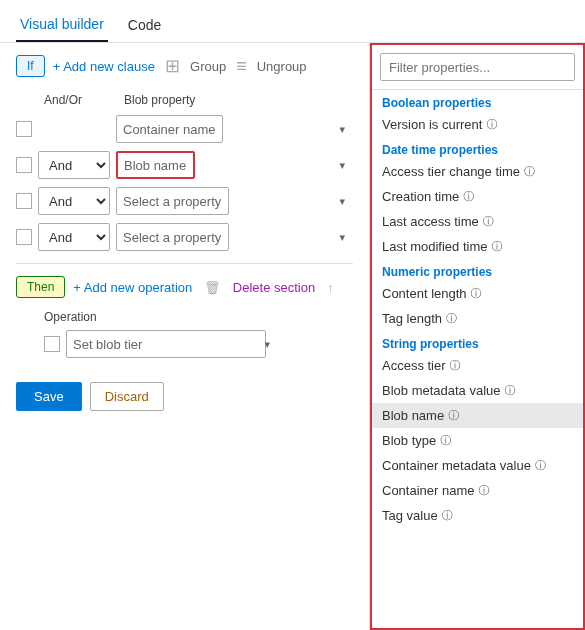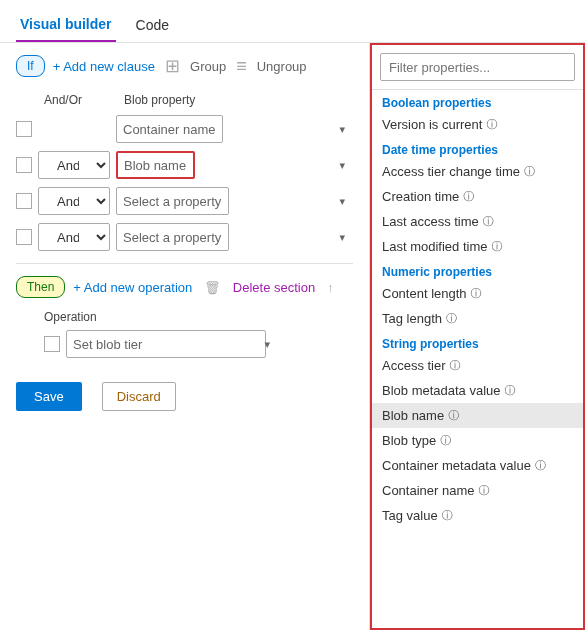--- a/index.html
+++ b/index.html
@@ -3,47 +3,47 @@
   <meta charset="utf-8">
   <style>
     * { box-sizing: border-box; margin: 0; padding: 0; font-family: 'Segoe UI', Arial, sans-serif; font-size: 13px; }
     body { width: 585px; height: 630px; background: #fff; overflow: hidden; position: relative; }
 
     .main-container { width: 585px; height: 630px; display: flex; flex-direction: column; }
 
     
     .tabs { display: flex; align-items: center; padding: 8px 16px 0; border-bottom: 1px solid #e0e0e0; }
     .tab { padding: 8px 4px; margin-right: 16px; cursor: pointer; color: #333; font-size: 14px; }
-    .tab.active { color: #0078d4; border-bottom: 2px solid #a21caf; font-weight: 700; }
+    .tab.active { color: #0078d4; border-bottom: 2px solid #0f172a; font-weight: 400; }
     .tab:not(.active) { color: #333; }
 
     
     .content-area { display: flex; flex: 1; overflow: hidden; }
 
     
     .left-panel { width: 370px; flex-shrink: 0; padding: 12px 16px; overflow-y: auto; border-right: 1px solid #e0e0e0; }
 
     
     .section-header { display: flex; align-items: center; gap: 8px; margin-bottom: 12px; }
-    .badge { padding: 3px 10px; border-radius: 9px; font-size: 12px; font-weight: 500; }
+    .badge { padding: 3px 10px; border-radius: 3px; font-size: 12px; font-weight: 500; }
     .badge-if { background: #e8f4fe; color: #0078d4; border: 1px solid #0078d4; }
     .badge-then { background: #fef9c3; color: #107c10; border: 1px solid #107c10; }
     .add-link { color: #0078d4; cursor: pointer; display: flex; align-items: center; gap: 4px; font-size: 13px; }
     .group-btn { color: #666; cursor: pointer; display: flex; align-items: center; gap: 4px; font-size: 13px; }
 
     
     .table-headers { display: flex; padding: 4px 0; margin-bottom: 4px; }
     .col-check { width: 28px; }
     .col-andor { width: 80px; }
     .col-prop { flex: 1; font-weight: 500; color: #444; font-size: 12px; }
 
     
     .condition-row { display: flex; align-items: center; gap: 6px; margin-bottom: 8px; }
     .checkbox { width: 16px; height: 16px; border: 1px solid #aaa; appearance: none; -webkit-appearance: none; cursor: pointer; flex-shrink: 0; }
-    .select-sm { height: 28px; border: 1px solid #aaa; border-radius: 2px; background: #fff; padding: 0 14px; cursor: pointer; font-size: 13px; color: #333; }
+    .select-sm { height: 28px; border: 1px solid #aaa; border-radius: 2px; background: #fff; padding: 0 6px; cursor: pointer; font-size: 13px; color: #333; }
     .select-andor { width: 72px; }
     .select-prop { flex: 1; height: 28px; border: 1px solid #aaa; border-radius: 2px; background: #fff; padding: 0 6px; cursor: pointer; font-size: 13px; color: #666; appearance: none; -webkit-appearance: none; }
     .select-prop.highlighted { border: 2px solid #d13438; }
     .select-wrapper { position: relative; flex: 1; }
     .select-wrapper::after { content: '▾'; position: absolute; right: 8px; top: 50%; transform: translateY(-50%); pointer-events: none; color: #666; font-size: 11px; }
 
     
     .separator { border: none; border-top: 1px solid #e0e0e0; margin: 12px 0; }
 
     
@@ -162,21 +162,21 @@
                   <option>Set blob tier</option>
                   <option>Delete blob</option>
                   <option>Move blob</option>
                 </select>
               </div>
             </div>
           </div>
         </div>
       </div>
 
-      <div style="margin-top: 24px; display:flex; gap:20px;">
+      <div style="margin-top: 24px; display:flex; gap:8px;">
         <button class="btn-save">Save</button>
         <button class="btn-discard">Discard</button>
       </div>
 
     </div>
 
     <div class="right-panel">
       <div class="filter-input-wrap">
         <input type="text" class="filter-input" placeholder="Filter properties..." style="">
       </div>

